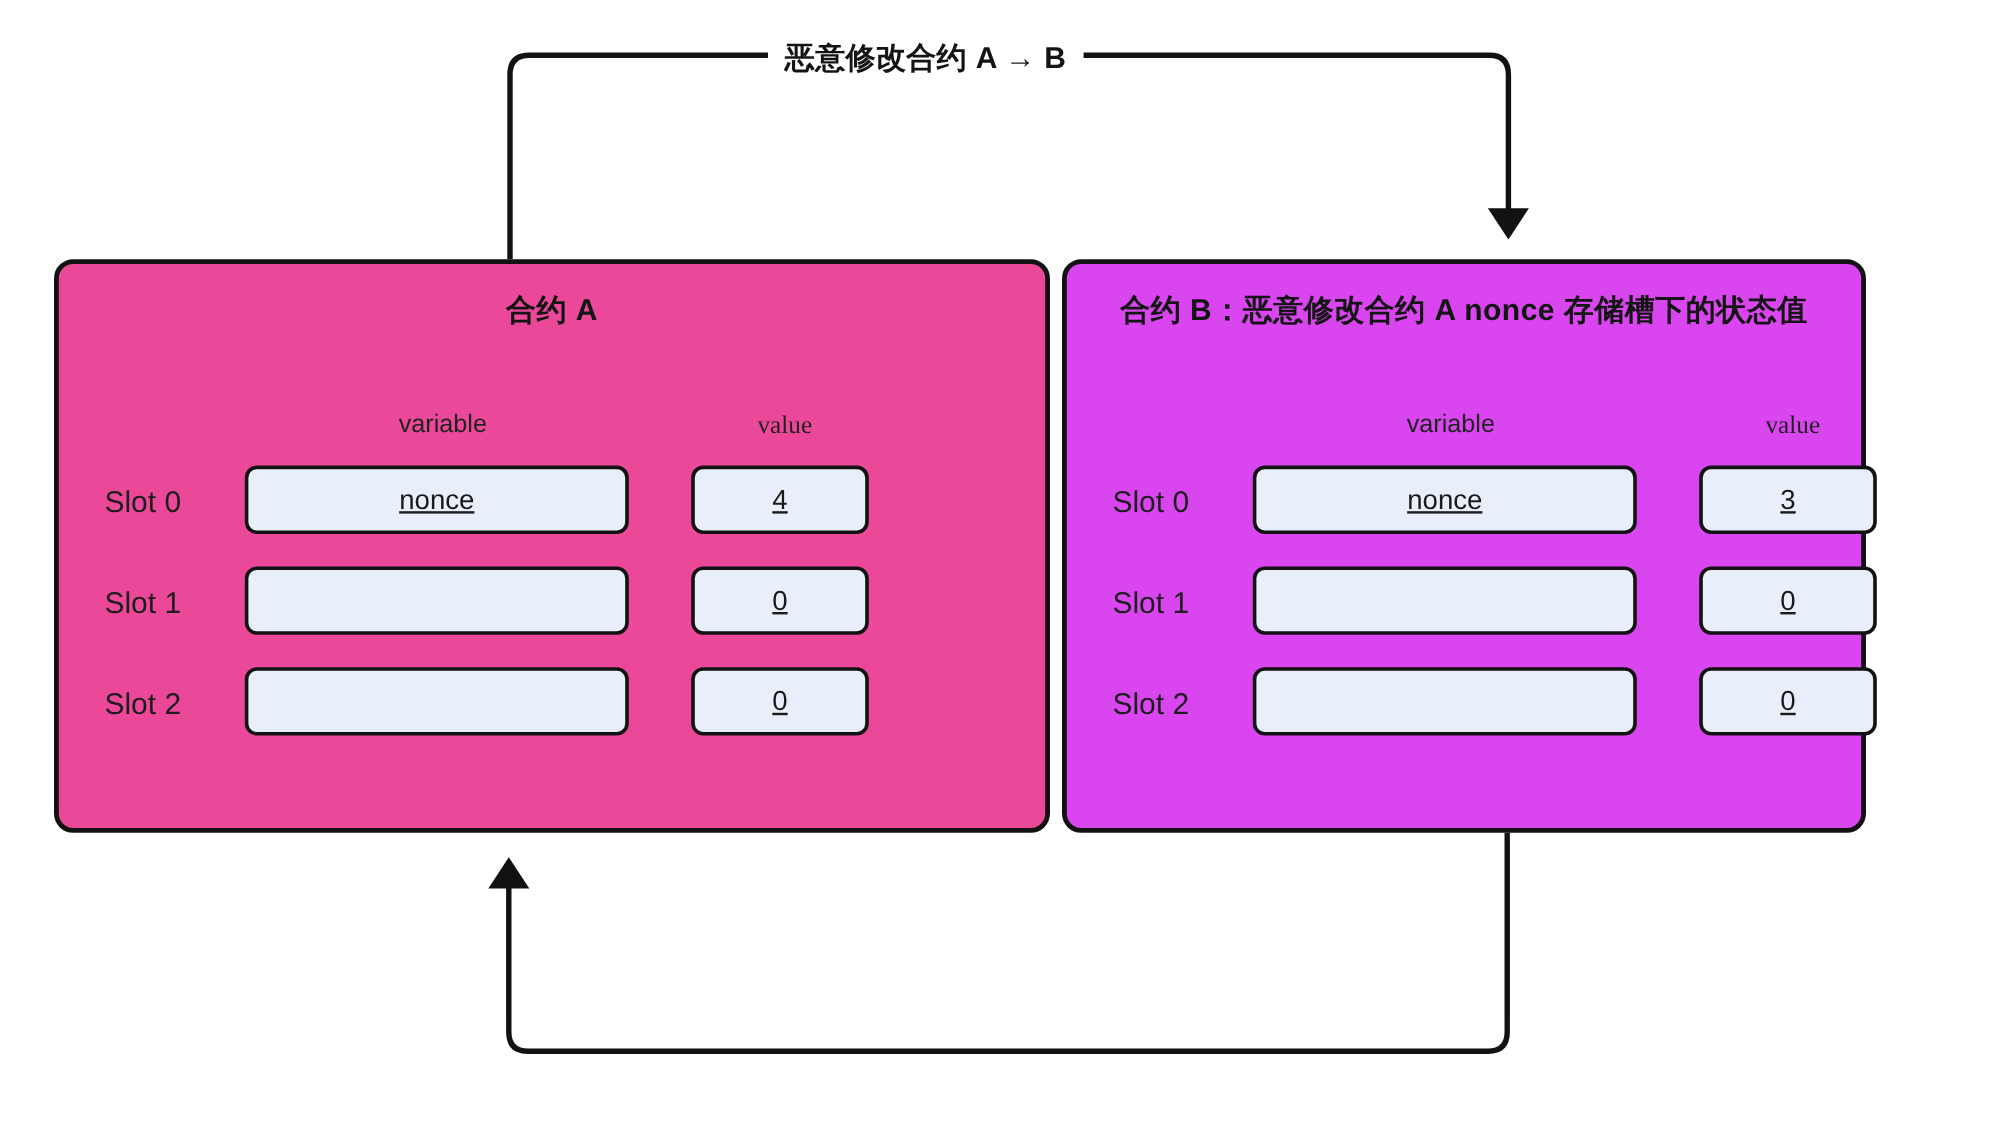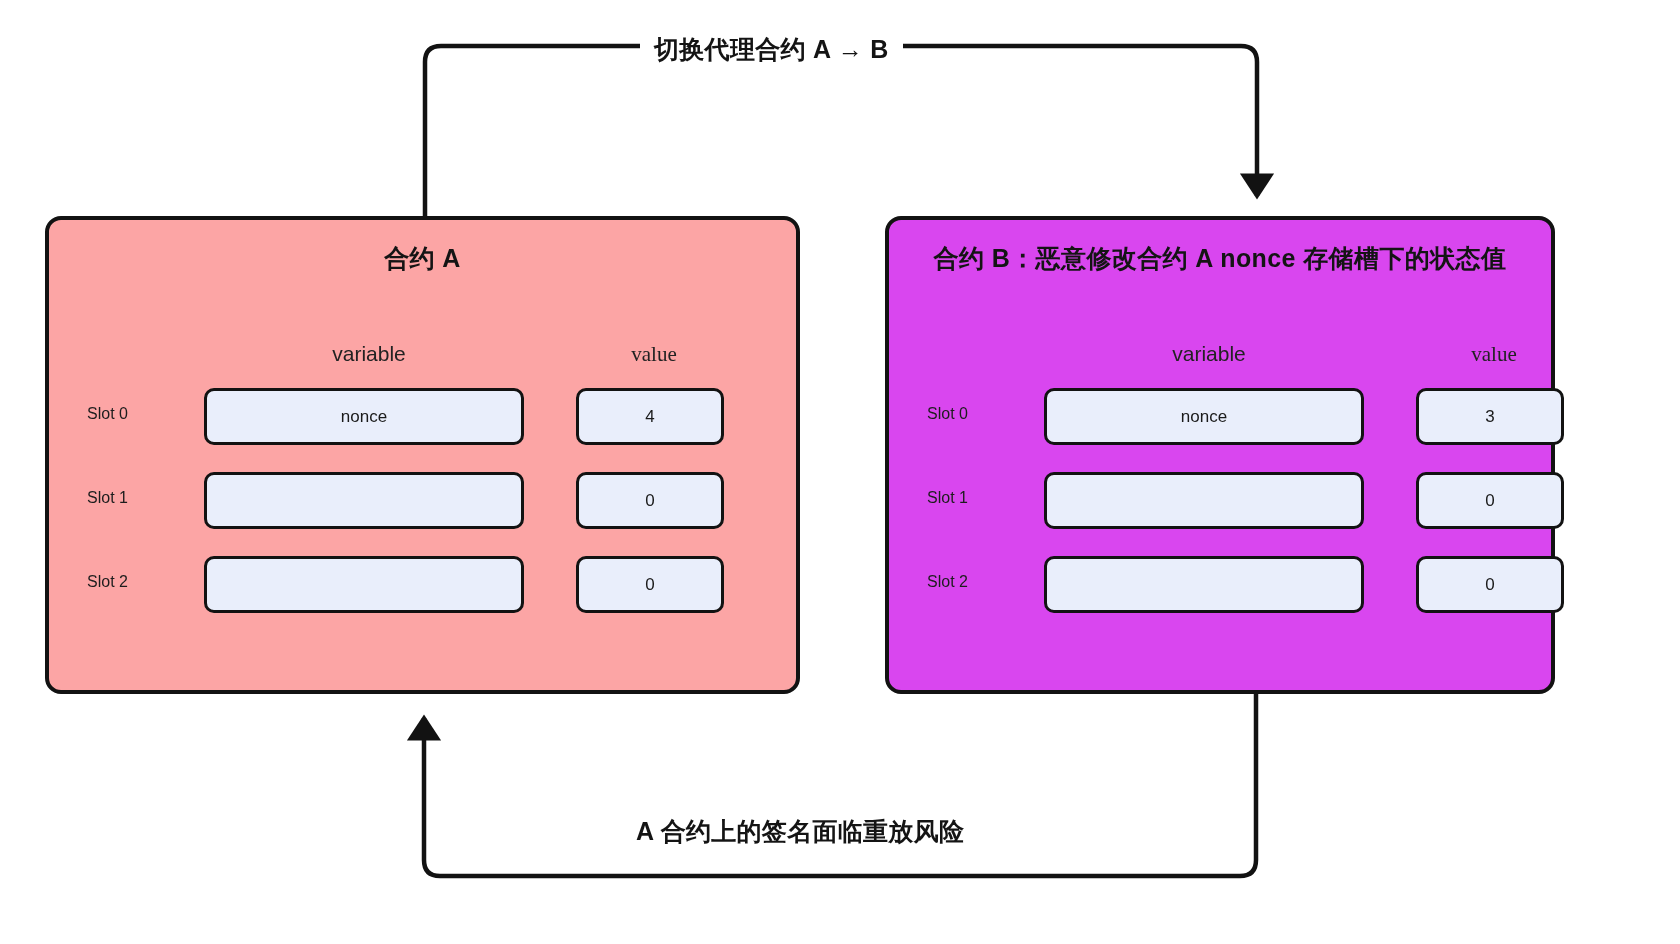--- a/index.html
+++ b/index.html
@@ -38,23 +38,23 @@
   .contract-box {
     position: absolute;
     box-sizing: border-box;
     border: 4px solid #121212;
     border-radius: 16px;
     z-index: 2;
   }
   .box-green {
     left: 45px;
     top: 216px;
-    width: 755px;
+    width: 830px;
     height: 478px;
-    background: #fca5a5;
+    background: #ec4899;
   }
   .box-pink {
     left: 885px;
     top: 216px;
     width: 670px;
     height: 478px;
     background: #d946ef;
   }
 
   .box-title {
@@ -97,37 +97,38 @@
   }
   .slot-row {
     position: relative;
     height: 84px;
   }
   .slot-label {
     position: absolute;
     left: 38px;
     top: 17px;
     width: 112px;
-    font-size: 16px;
+    font-size: 25px;
     color: #1d1d1d;
     white-space: nowrap;
   }
   .chip {
     position: absolute;
     box-sizing: border-box;
     background: #e9eefb;
     border: 3.5px solid #121212;
     border-radius: 10px;
     height: 57px;
     display: flex;
     align-items: center;
     justify-content: center;
-    font-size: 17px;
+    font-size: 23px;
     color: #1a1a1a;
     top: 0;
+    text-decoration: underline;
   }
   .chip-variable {
     left: 155px;
     width: 320px;
   }
   .chip-value {
     left: 527px;
     width: 148px;
   }
 
@@ -220,19 +221,18 @@
         <div class="chip chip-value">0</div>
       </div>
       <div class="slot-row">
         <div class="slot-label">Slot 2</div>
         <div class="chip chip-variable"></div>
         <div class="chip chip-value">0</div>
       </div>
     </div>
   </div>
 
-  <div class="edge-label edge-label-top">切换代理合约 A → B</div>
+  <div class="edge-label edge-label-top">恶意修改合约 A → B</div>
 
   <div class="edge-label edge-label-bottom">
-    <span class="line2">A 合约上的签名面临重放风险</span>
   </div>
 
 </div>
 
 </body></html>

